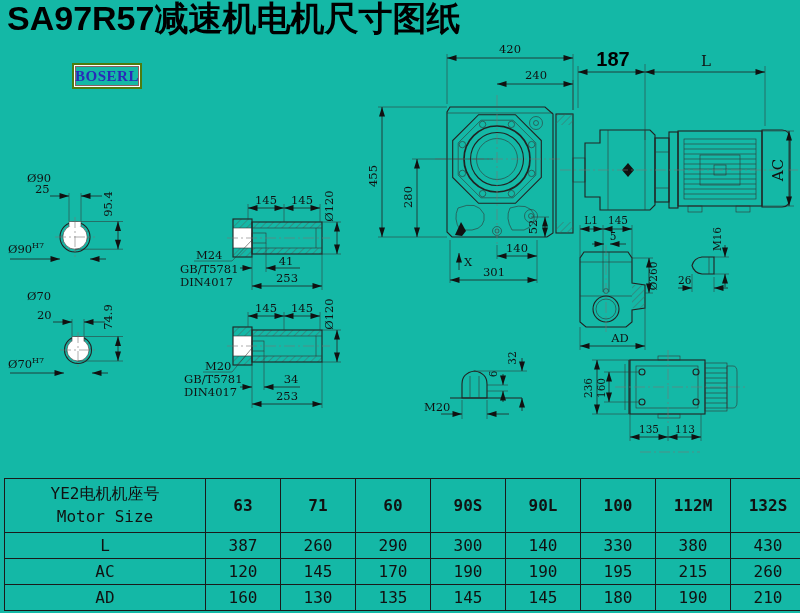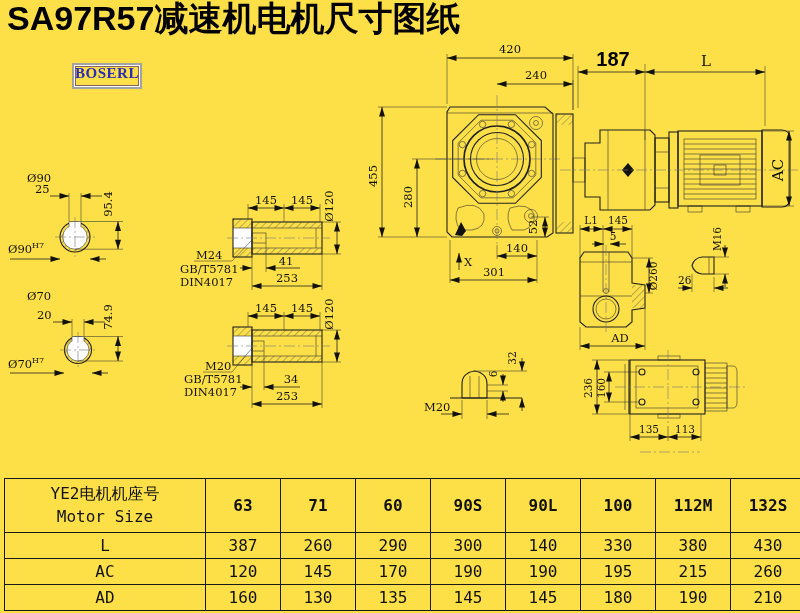--- a/index.html
+++ b/index.html
@@ -1,21 +1,21 @@
 <!DOCTYPE html>
 <html><head>
 <meta charset="utf-8">
 <style>
   html,body{margin:0;padding:0;background:#fff;}
-  .page{position:relative;width:800px;height:613px;background:#fde047;overflow:hidden;
+  .page{position:relative;width:800px;height:613px;background:#14b8a6;overflow:hidden;
         font-family:"Liberation Sans",sans-serif;}
   .title{position:absolute;left:7px;top:-4px;margin:0;font:bold 34px "Liberation Sans",sans-serif;
          color:#000;letter-spacing:0px;white-space:nowrap;}
-  .logo{position:absolute;left:72px;top:63px;width:66px;height:22px;border:2px solid #a3a3a3;
-        box-shadow:inset 0 0 0 1px #fff,inset 0 0 0 2px #8a6060;display:flex;justify-content:center;}
+  .logo{position:absolute;left:72px;top:63px;width:66px;height:22px;border:2px solid #4d7c0f;
+        box-shadow:inset 0 0 0 1px #fff,inset 0 0 0 2px #8a6060;display:flex;align-items:center;justify-content:center;}
   .logo span{font:bold 15px "Liberation Serif",serif;color:#2a2ab8;letter-spacing:.5px;}
   svg{position:absolute;left:0;top:0;}
   .ln{fill:none;stroke:#222;stroke-width:1.1;}
   .lnt{fill:none;stroke:#222;stroke-width:1.7;}
   .ln2{fill:none;stroke:#333;stroke-width:0.6;}
   .cl{fill:none;stroke:#777;stroke-width:0.6;stroke-dasharray:11 3 2 3;}
   .dl{fill:none;stroke:#222;stroke-width:0.8;}
   .ext{fill:none;stroke:#333;stroke-width:0.55;}
   .dim{font:11.5px "DejaVu Serif",serif;fill:#111;}
   .dims{font:10.5px "DejaVu Serif",serif;fill:#111;}

